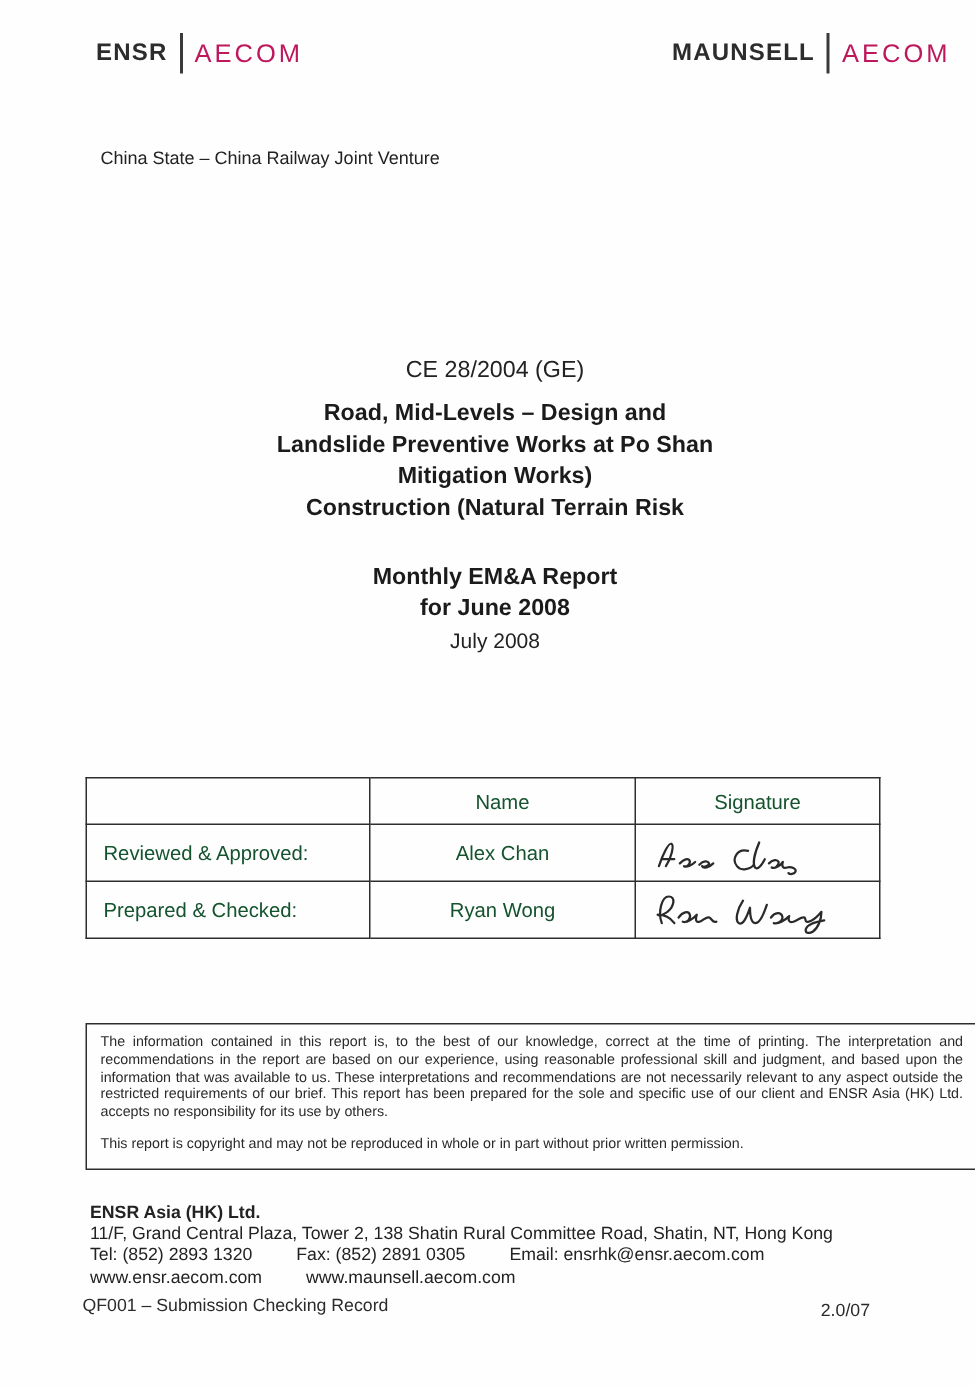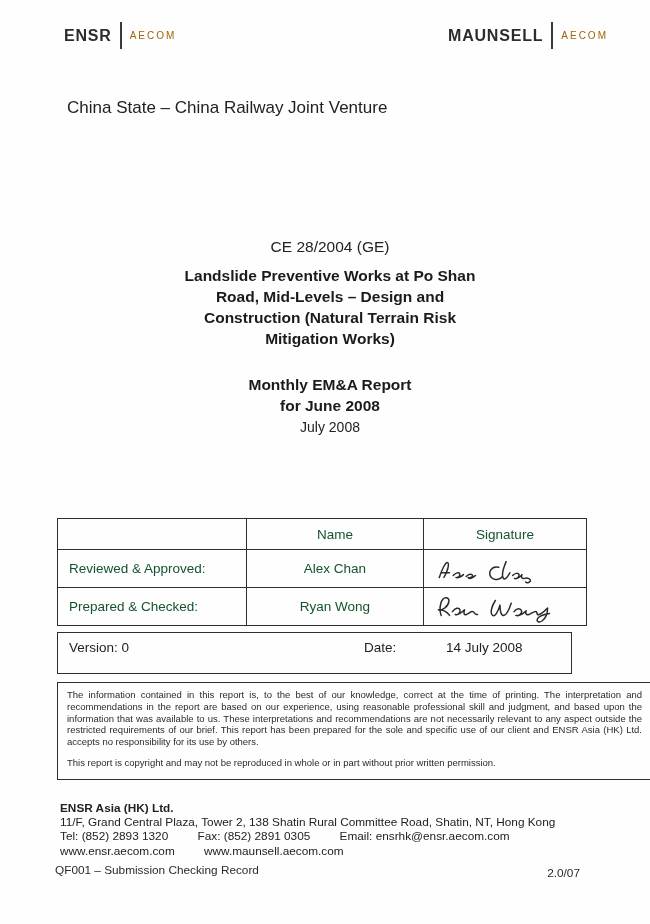--- a/index.html
+++ b/index.html
@@ -11,23 +11,23 @@
     font-family:Liberation Sans, sans-serif;
     color:#1e1e1e;
     overflow:hidden;
   }
   
   .logo{position:absolute;display:flex;align-items:center;top:22px;}
   .logo-left{left:64px;}
   .logo-right{left:448px;}
   .logo .primary{font-size:16px;font-weight:600;letter-spacing:.8px;color:#2c2c2c;}
   .logo .divider{width:2px;height:27px;background:#3a3a3a;margin:0 8px;}
-  .logo .secondary{font-size:10px;font-weight:500;letter-spacing:2px;color:#a16207;}
+  .logo .secondary{font-size:17px;font-weight:500;letter-spacing:2px;color:#be185d;}
   
-  .venture{position:absolute;left:67px;top:98px;font-size:17px;color:#222;}
+  .venture{position:absolute;left:67px;top:98px;font-size:12px;color:#222;}
   
   .center-col{position:absolute;left:10px;width:640px;text-align:center;}
   .contract{top:238px;font-size:15.5px;color:#222;}
   .main-title{top:265px;font-size:15.5px;font-weight:bold;line-height:21px;color:#1b1b1b;}
   .report-title{top:361px;font-size:15.5px;font-weight:bold;line-height:21px;color:#1b1b1b;margin-top:13px;}
   .issue-date{top:419px;font-size:14px;color:#222;}
   
   table.signoff{
     position:absolute;left:57px;top:518px;
     width:515px;border-collapse:collapse;table-layout:fixed;
@@ -83,24 +83,24 @@
     <span class="primary">MAUNSELL</span>
     <span class="divider"></span>
     <span class="secondary">AECOM</span>
   </div>
 
   <div class="venture">China State – China Railway Joint Venture</div>
 
   <div class="center-col contract">CE 28/2004 (GE)</div>
 
   <div class="center-col main-title">
+    <div>Road, Mid-Levels – Design and</div>
     <div>Landslide Preventive Works at Po Shan</div>
-    <div>Road, Mid-Levels – Design and</div>
+    <div>Mitigation Works)</div>
     <div>Construction (Natural Terrain Risk</div>
-    <div>Mitigation Works)</div>
   </div>
 
   <div class="center-col report-title">
     <div>Monthly EM&amp;A Report</div>
     <div>for June 2008</div>
   </div>
 
   <div class="center-col issue-date">July 2008</div>
 
   <table class="signoff">
@@ -130,25 +130,20 @@
           <svg width="140" height="34" viewBox="0 0 150 36" aria-hidden="true">
             <path class="sig-stroke" d="M12 27 C9 19 12 8 17 8 C22 8 21 15 16 19 C13 21 10 22 9 21 C13 21 18 23 21 27 M24 23 C27 19 31 18 32 21 C33 24 30 27 27 26 C30 27 34 24 37 21 C36 24 36 27 39 26 C42 25 44 22 46 23 C48 24 48 27 51 26"></path>
             <path class="sig-stroke" d="M70 11 C66 17 64 25 67 27 C70 29 73 22 75 16 C75 22 76 27 79 27 C82 27 85 20 87 14 M90 23 C93 19 97 19 98 22 C99 25 95 28 92 27 C95 28 100 25 103 22 C102 25 103 27 106 26 C109 25 112 22 114 23 C115 24 114 27 117 26 C121 25 124 21 126 19 C126 24 124 30 120 33 C117 35 114 34 115 31 C116 28 122 26 128 25"></path>
           </svg>
         </div>
       </td>
     </tr>
   </tbody>
     </table>
 
-  <div class="version-box">
-    <span class="version">Version: 0</span>
-    <span class="date-label">Date:</span>
-    <span class="date-value">14 July 2008</span>
-  </div>
 
   <div class="disclaimer-box">
     <p>The information contained in this report is, to the best of our knowledge, correct at the time of printing.  The interpretation and recommendations in the report are based on our experience, using reasonable professional skill and judgment, and based upon the information that was available to us. These interpretations and recommendations are not necessarily relevant to any aspect outside the restricted requirements of our brief.  This report has been prepared for the sole and specific use of our client and ENSR Asia (HK) Ltd. accepts no responsibility for its use by others.</p>
     <p>This report is copyright and may not be reproduced in whole or in part without prior written permission.</p>
   </div>
 
   <div class="company">
     <div class="name">ENSR Asia (HK) Ltd.</div>
     <div>11/F, Grand Central Plaza, Tower 2, 138 Shatin Rural Committee Road, Shatin, NT, Hong Kong</div>
     <div class="inline">

